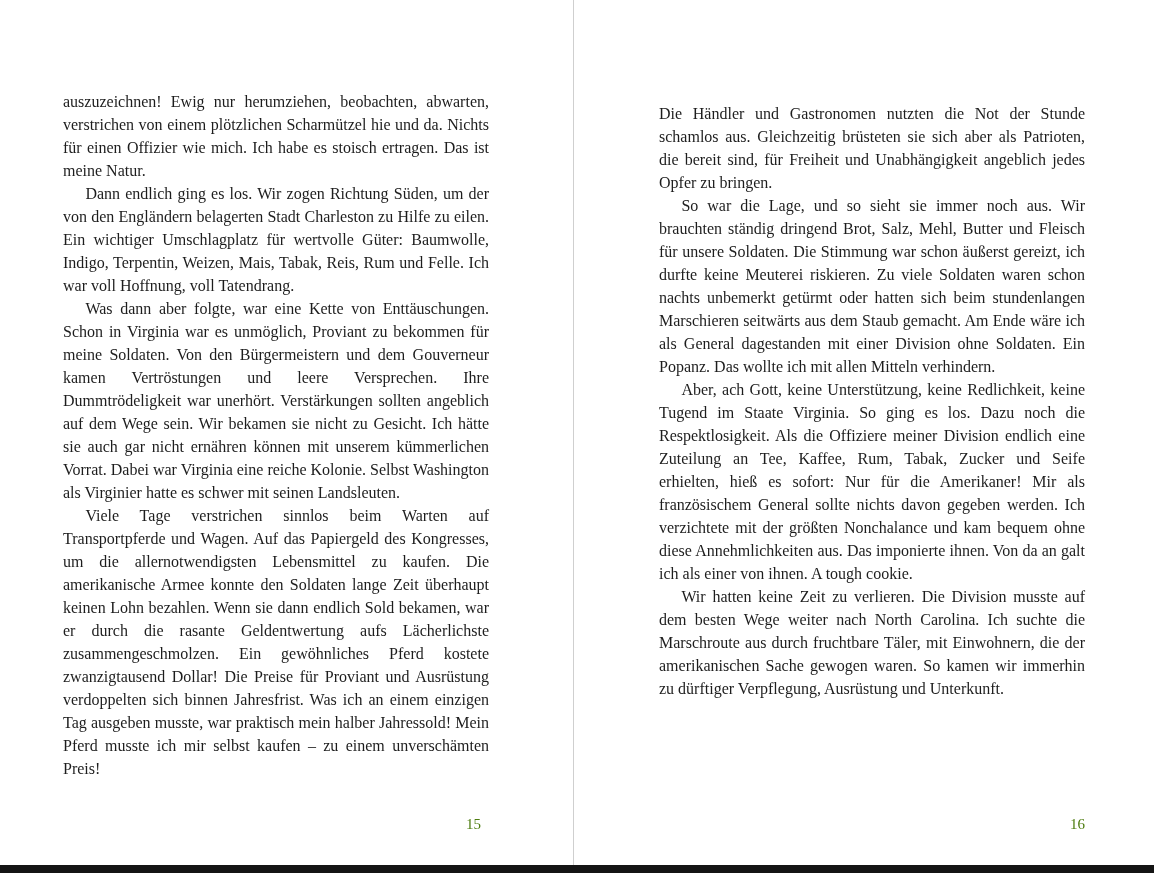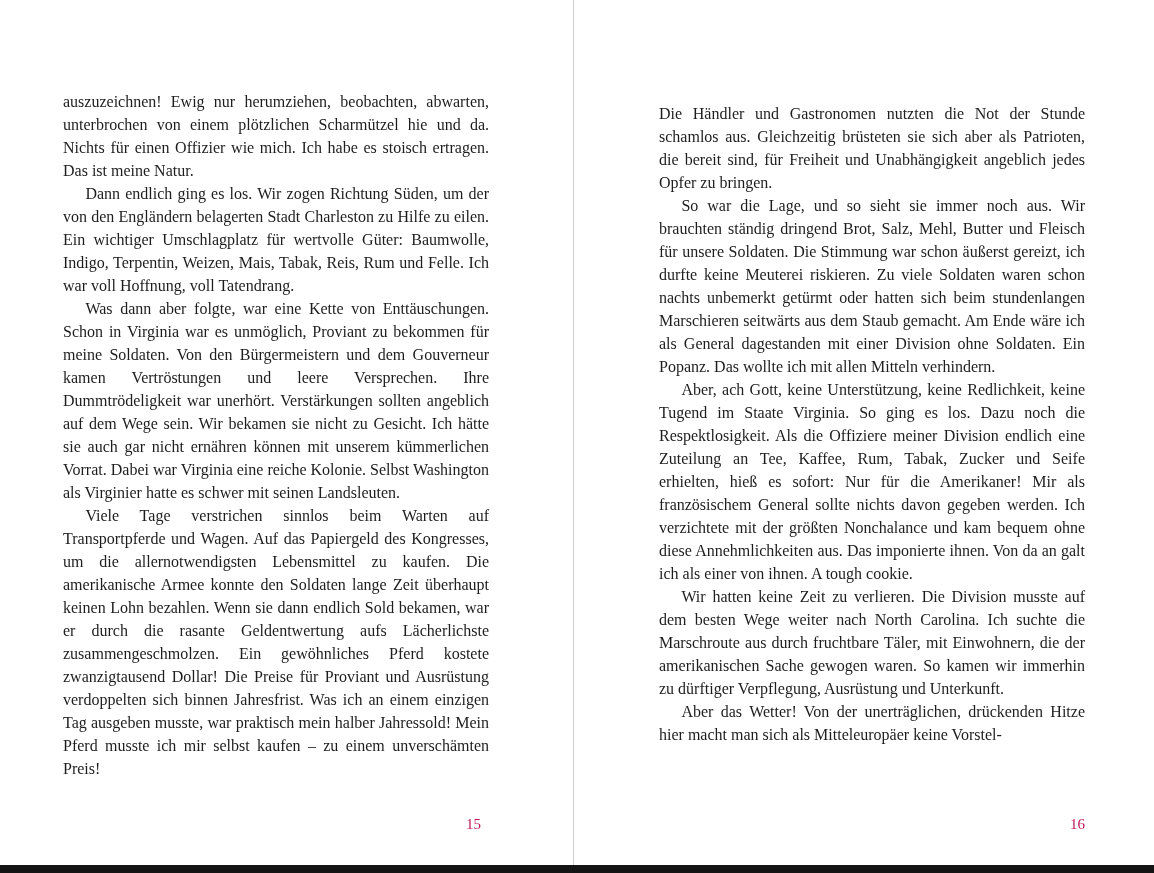--- a/index.html
+++ b/index.html
@@ -34,21 +34,21 @@
   }
   .page p.no-indent {
     text-indent: 0;
   }
   .page-number {
     position: absolute;
     top: 814px;
     width: 426px;
     font-size: 15px;
     line-height: 20px;
-    color: #be185d;
+    color: #4d7c0f;
   }
   .page-number.left-num {
     left: 63px;
     text-align: right;
     padding-right: 8px;
     box-sizing: border-box;
   }
   .page-number.right-num {
     left: 659px;
     text-align: right;
@@ -69,31 +69,30 @@
     bottom: 0;
     width: 1154px;
     height: 8px;
     background: #141414;
   }
 </style>
 </head>
 <body>
 
 <div class="page page-left">
-  <p class="no-indent">auszuzeichnen! Ewig nur herumziehen, beobachten, abwarten, unterbrochen von einem plötzlichen Scharmützel hie und da. Nichts für einen Offizier wie mich. Ich habe es stoisch ertragen. Das ist meine Natur.</p>
+  <p class="no-indent">auszuzeichnen! Ewig nur herumziehen, beobachten, abwarten, verstrichen von einem plötzlichen Scharmützel hie und da. Nichts für einen Offizier wie mich. Ich habe es stoisch ertragen. Das ist meine Natur.</p>
   <p>Dann endlich ging es los. Wir zogen Richtung Süden, um der von den Engländern belagerten Stadt Charleston zu Hilfe zu eilen. Ein wichtiger Umschlagplatz für wertvolle Güter: Baumwolle, Indigo, Terpentin, Weizen, Mais, Tabak, Reis, Rum und Felle. Ich war voll Hoffnung, voll Tatendrang.</p>
   <p>Was dann aber folgte, war eine Kette von Enttäuschungen. Schon in Virginia war es unmöglich, Proviant zu bekommen für meine Soldaten. Von den Bürgermeistern und dem Gouverneur kamen Vertröstungen und leere Versprechen. Ihre Dummtrödeligkeit war unerhört. Verstärkungen sollten angeblich auf dem Wege sein. Wir bekamen sie nicht zu Gesicht. Ich hätte sie auch gar nicht ernähren können mit unserem kümmerlichen Vorrat. Dabei war Virginia eine reiche Kolonie. Selbst Washington als Virginier hatte es schwer mit seinen Landsleuten.</p>
   <p>Viele Tage verstrichen sinnlos beim Warten auf Transportpferde und Wagen. Auf das Papiergeld des Kongresses, um die allernotwendigsten Lebensmittel zu kaufen. Die amerikanische Armee konnte den Soldaten lange Zeit überhaupt keinen Lohn bezahlen. Wenn sie dann endlich Sold bekamen, war er durch die rasante Geldentwertung aufs Lächerlichste zusammengeschmolzen. Ein gewöhnliches Pferd kostete zwanzigtausend Dollar! Die Preise für Proviant und Ausrüstung verdoppelten sich binnen Jahresfrist. Was ich an einem einzigen Tag ausgeben musste, war praktisch mein halber Jahressold! Mein Pferd musste ich mir selbst kaufen – zu einem unverschämten Preis!</p>
 </div>
 
 <div class="page page-right">
   <p class="no-indent">Die Händler und Gastronomen nutzten die Not der Stunde schamlos aus. Gleichzeitig brüsteten sie sich aber als Patrioten, die bereit sind, für Freiheit und Unabhängigkeit angeblich jedes Opfer zu bringen.</p>
   <p>So war die Lage, und so sieht sie immer noch aus. Wir brauchten ständig dringend Brot, Salz, Mehl, Butter und Fleisch für unsere Soldaten. Die Stimmung war schon äußerst gereizt, ich durfte keine Meuterei riskieren. Zu viele Soldaten waren schon nachts unbemerkt getürmt oder hatten sich beim stundenlangen Marschieren seitwärts aus dem Staub gemacht. Am Ende wäre ich als General dagestanden mit einer Division ohne Soldaten. Ein Popanz. Das wollte ich mit allen Mitteln verhindern.</p>
   <p>Aber, ach Gott, keine Unterstützung, keine Redlichkeit, keine Tugend im Staate Virginia. So ging es los. Dazu noch die Respektlosigkeit. Als die Offiziere meiner Division endlich eine Zuteilung an Tee, Kaffee, Rum, Tabak, Zucker und Seife erhielten, hieß es sofort: Nur für die Amerikaner! Mir als französischem General sollte nichts davon gegeben werden. Ich verzichtete mit der größten Nonchalance und kam bequem ohne diese Annehmlichkeiten aus. Das imponierte ihnen. Von da an galt ich als einer von ihnen. A tough cookie.</p>
   <p>Wir hatten keine Zeit zu verlieren. Die Division musste auf dem besten Wege weiter nach North Carolina. Ich suchte die Marschroute aus durch fruchtbare Täler, mit Einwohnern, die der amerikanischen Sache gewogen waren. So kamen wir immerhin zu dürftiger Verpflegung, Ausrüstung und Unterkunft.</p>
-  <p>Aber das Wetter! Von der unerträglichen, drückenden Hitze hier macht man sich als Mitteleuropäer keine Vorstel-</p>
 </div>
 
 <div class="page-number left-num">15</div>
 <div class="page-number right-num">16</div>
 
 <div class="gutter-line"></div>
 <div class="bottom-bar"></div>
 
 </body></html>

